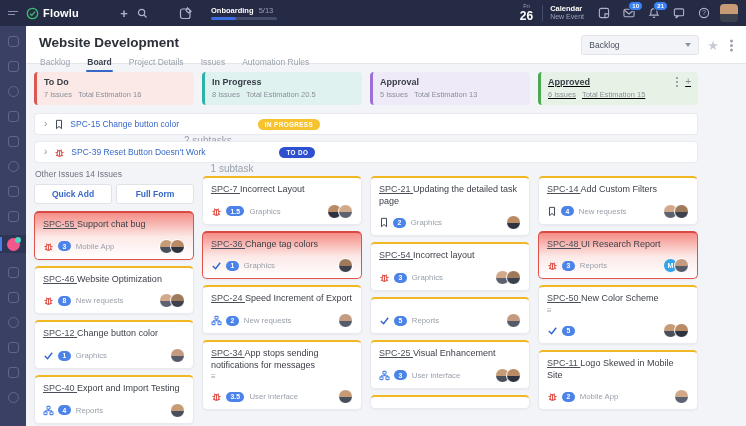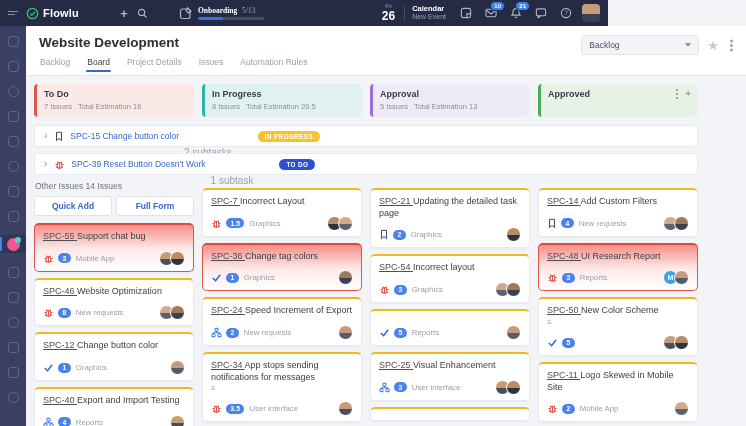--- a/index.html
+++ b/index.html
@@ -1,29 +1,29 @@
 <!DOCTYPE html>
 <html><head>
 <meta charset="utf-8">
 <style>
   * { margin:0; padding:0; box-sizing:border-box; }
   html,body { width:746px; height:426px; overflow:hidden; }
   body { font-family:"Liberation Sans", sans-serif; background:#f3f4f7; position:relative; }
 
   
-  .topbar { position:absolute; top:0; left:0; width:608px; height:26px; background:#262b45;
+  .topbar { position:absolute; top:0; left:0; width:746px; height:26px; background:#262b45;
             display:flex; align-items:center; color:#fff; z-index:5; }
   .burger { width:10px; margin-left:8px; cursor:pointer; }
   .burger i { display:block; height:0; border-top:1.6px solid #8b91ad; margin:2px 0; }
   .burger i:first-child{ width:10px; } .burger i:last-child{ width:7px; }
   .brand { display:flex; align-items:center; gap:4px; margin-left:8px; }
   .brand-name { font-size:11px; font-weight:bold; letter-spacing:.2px; }
   .tb-ic { display:flex; align-items:center; justify-content:center; width:18px; height:18px; cursor:pointer; position:relative; }
   .plus { margin-left:36px; font-size:13px; color:#aeb3c9; font-weight:bold; }
-  .onb { display:flex; align-items:flex-end; gap:5px; margin-left:28px;font-family:Liberation Serif, serif; }
+  .onb { display:flex; align-items:flex-end; gap:18px; margin-left:28px; }
   .onb-txt { display:flex; flex-direction:column; }
   .onb-line1 { font-size:7.5px; }
   .onb-label { font-weight:bold; color:#fff; }
   .onb-count { color:#9aa0b8; margin-left:3px; }
   .onb-bar { width:66px; height:3px; background:#454b6b; border-radius:2px; margin-top:2px; overflow:hidden; }
   .onb-fill { height:100%; background:#3b6ce0; border-radius:2px; }
   .tb-right { margin-left:auto; display:flex; align-items:center; gap:7px; margin-right:8px; }
   .date { display:flex; flex-direction:column; align-items:center; line-height:1; margin-right:2px; }
   .date-day { font-size:5.5px; color:#9aa0b8; }
   .date-num { font-size:12px; font-weight:bold; }
@@ -43,26 +43,26 @@
   .s-glyph { width:11px; height:11px; border:1.5px solid #666d92; border-radius:3px; opacity:.85; }
   .s-item.round .s-glyph { border-radius:50%; }
   .s-item.active { background:#2f3554; height:18px; }
   .s-item.active::before { content:""; position:absolute; left:0; top:2px; bottom:2px; width:2px; background:#4a7fe8; }
   .s-item.active .s-glyph { border:none; border-radius:50%; width:13px; height:13px; background:#f2588c; position:relative; opacity:1; }
   .s-item.active .s-glyph::after { content:""; position:absolute; right:-1px; top:-1px; width:6px; height:6px;
                                    border-radius:50%; background:#49d6c3; }
 
   
   .main { position:absolute; top:26px; left:26px; width:720px; height:400px; }
-  .page-head { background:#fff; height:50px; border-bottom:1px solid #e4e6ea; position:relative; border-radius:4px 0 0 0; }
+  .page-head { background:#fff; height:38px; border-bottom:1px solid #e4e6ea; position:relative; border-radius:4px 0 0 0; }
   .page-title { font-size:13.5px; font-weight:bold; color:#2b2f38; padding:9px 0 0 13px; }
   .tab-bar { display:flex; gap:15px; margin:7px 0 0 13px; }
   .tab { background:none; border:none; font-family:inherit; font-size:8.5px; color:#9aa1ad; cursor:pointer;
          padding:0 1px 5px; position:relative; }
-  .tab.active { color:#3c4250; font-weight:normal; }
+  .tab.active { color:#3c4250; font-weight:bold; }
   .tab.active::after { content:""; position:absolute; left:0; right:0; bottom:0; height:2px; background:#3668c8; border-radius:1px; }
   .head-controls { position:absolute; right:10px; top:9px; display:flex; align-items:center; gap:8px; }
   .view-select { width:118px; height:20px; background:#f3f4f7; border:1px solid #e2e4ea; border-radius:3px;
                  display:flex; align-items:center; padding:0 7px; font-size:8.5px; color:#4b5060; cursor:pointer; }
   .caret { width:0; height:0; border-left:3px solid transparent; border-right:3px solid transparent;
            border-top:4px solid #8d93a1; margin-left:auto; }
   .star { color:#c6cbd6; font-size:13px; line-height:1; cursor:pointer; }
   .create-btn { display:flex; align-items:stretch; background:#2e6bdb; border-radius:3px; overflow:hidden;
                 height:20px; cursor:pointer; }
   .create-main { color:#fff; font-size:8.5px; font-weight:bold; display:flex; align-items:center; padding:0 12px; }
@@ -286,28 +286,29 @@
             <span class="col-name">In Progress</span>
           </div>
           <div class="col-sub"><span>8 Issues</span><span class="sep"></span><span>Total Estimation 20.5</span></div>
         </div>
         <div class="col-head" style="border-left-color: rgb(155, 111, 214); background: rgb(239, 234, 248);">
           <div class="col-head-top">
             <span class="col-name">Approval</span>
           </div>
           <div class="col-sub"><span>5 Issues</span><span class="sep"></span><span>Total Estimation 13</span></div>
         </div>
-        <div class="col-head" style="border-left-color: rgb(76, 171, 81); background: rgb(230, 242, 230);">
+        <div class="col-head" style="border-left-color: rgb(76, 171, 81); background: rgb(230, 242, 230); text-decoration: underline;">
           <div class="col-head-top">
             <span class="col-name">Approved</span>
             <span class="col-head-icons">
               <span class="col-kebab"></span>
               <span class="col-plus">+</span>
             </span>
           </div>
+          <div class="col-sub"><span>6 Issues</span><span class="sep"></span><span>Total Estimation 15</span></div>
         </div>
       </div>
     <div class="swimlanes">
         <div class="lane">
           <span class="lane-chev">›</span>
           <span class="lane-icon">
             <svg width="10" height="11" viewBox="0 0 12 13" fill="none" stroke="#434a57" stroke-width="1.2">
               <path d="M3 1.5h6v10L6 8.8 3 11.5z"></path>
             </svg>
           </span>

